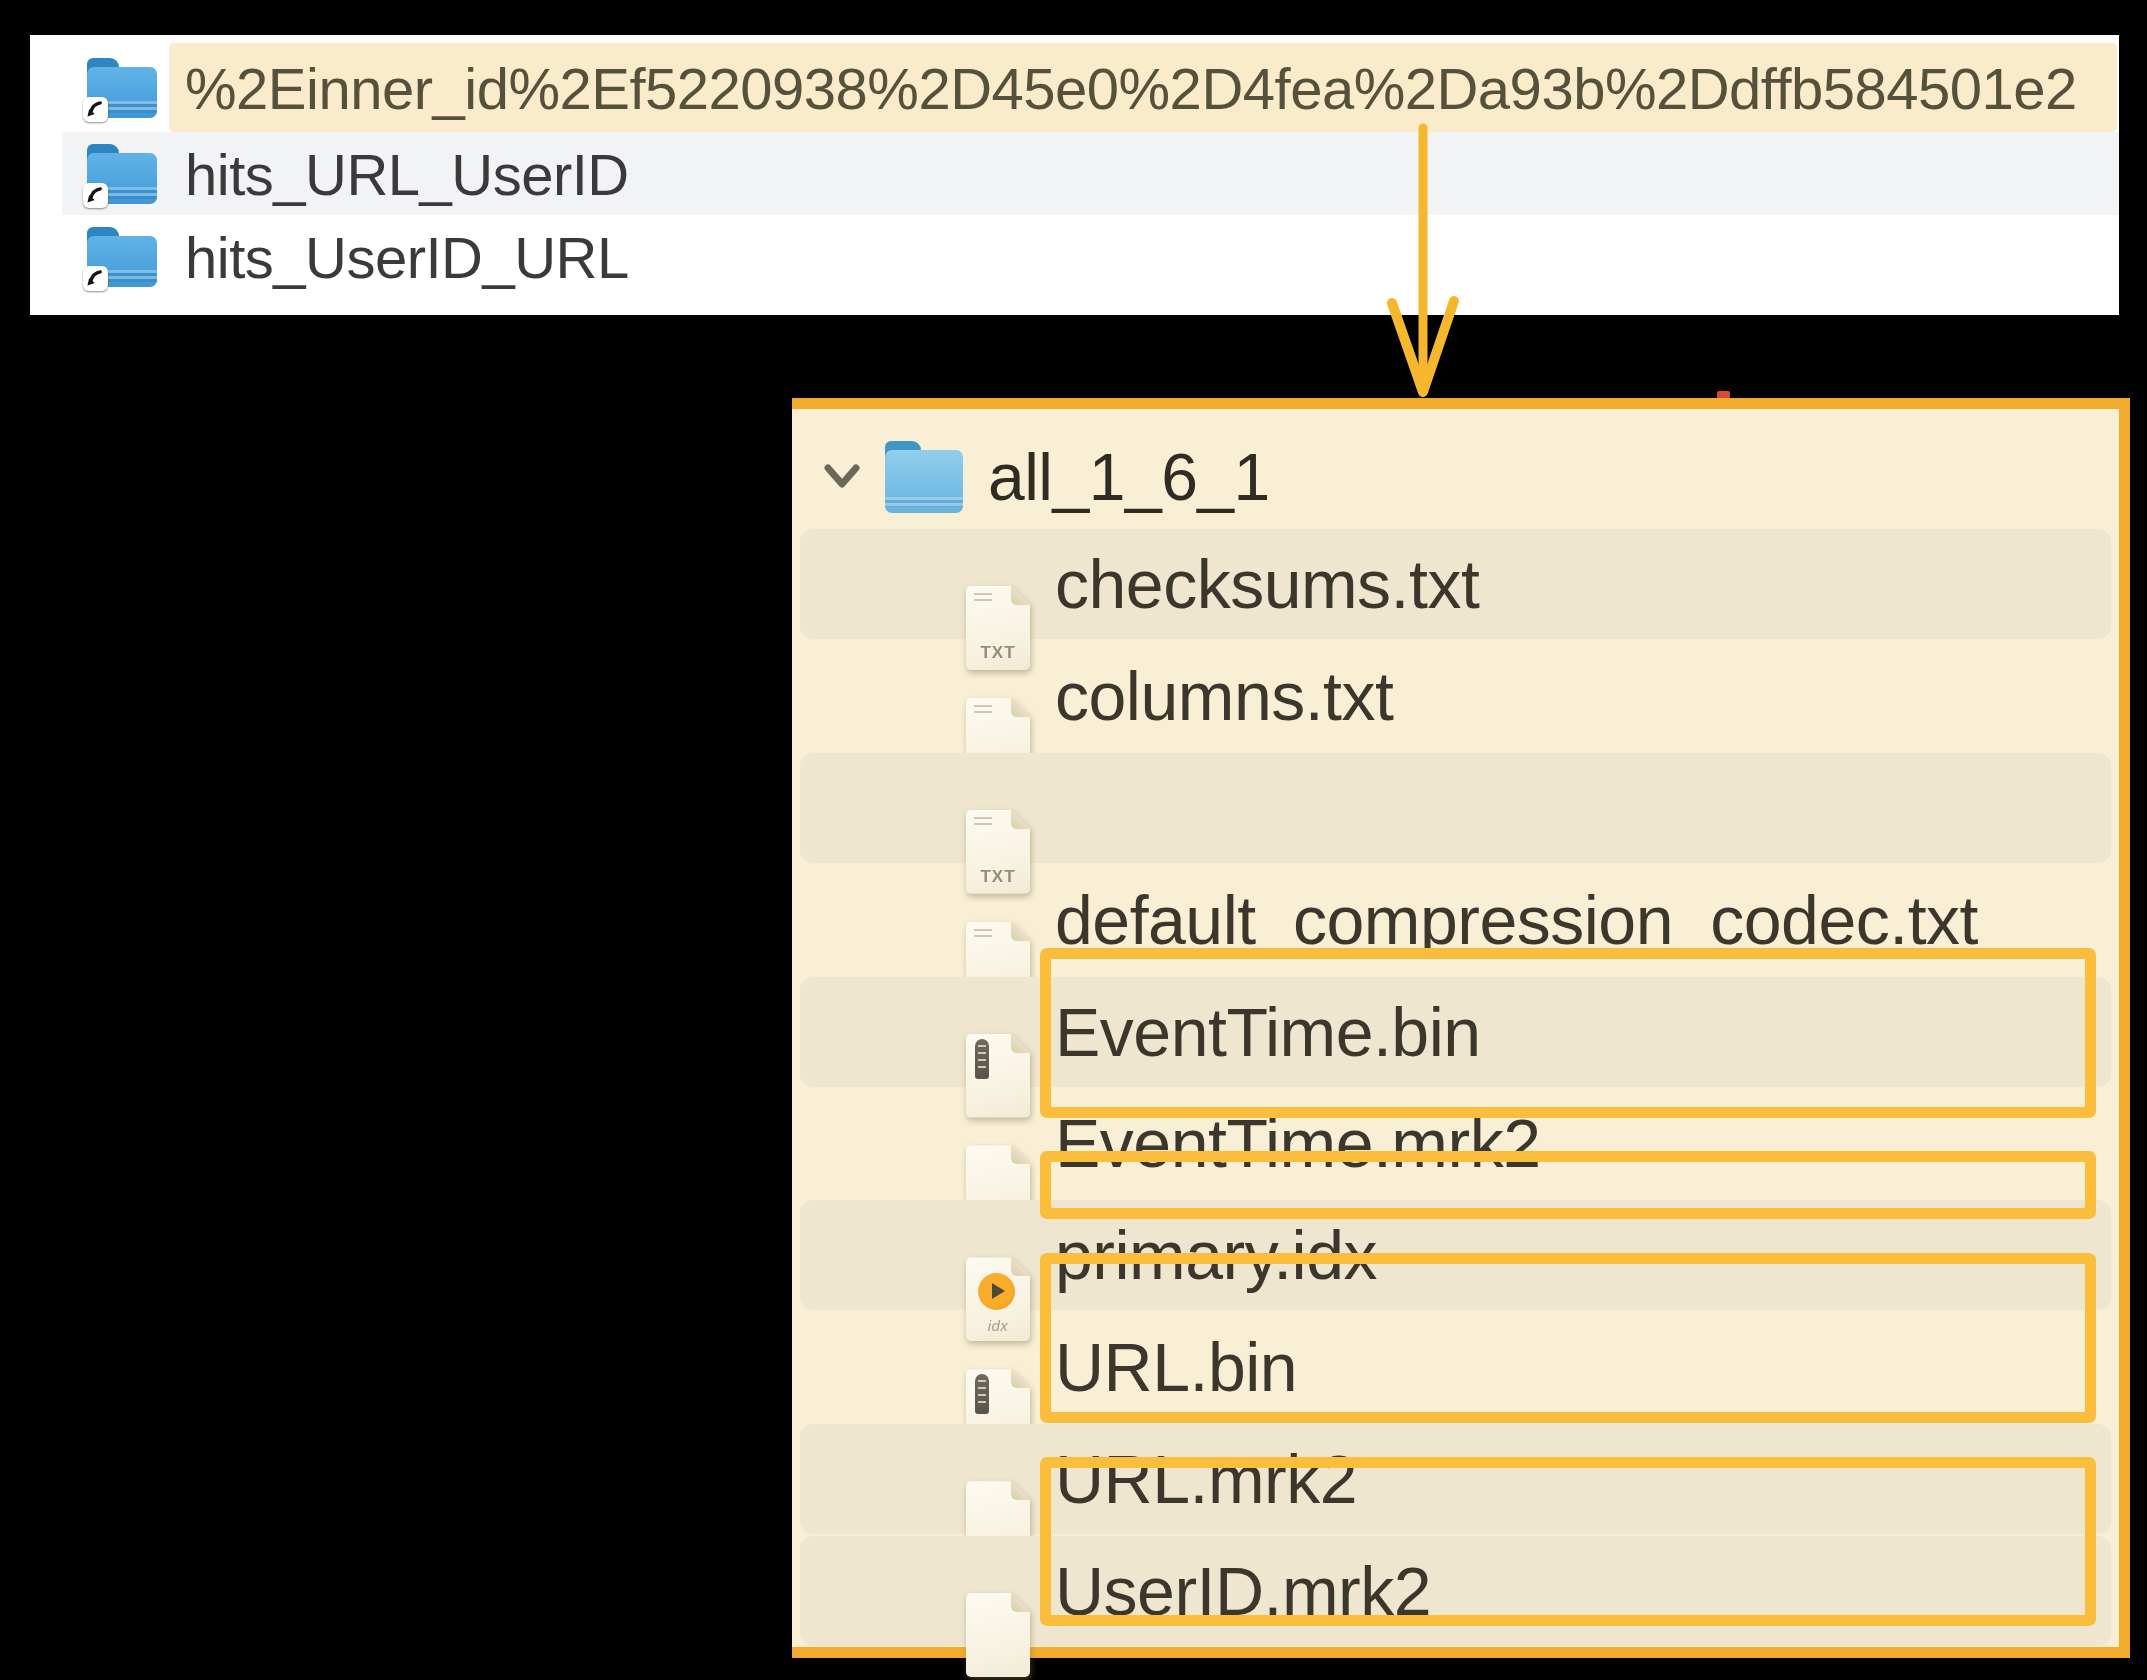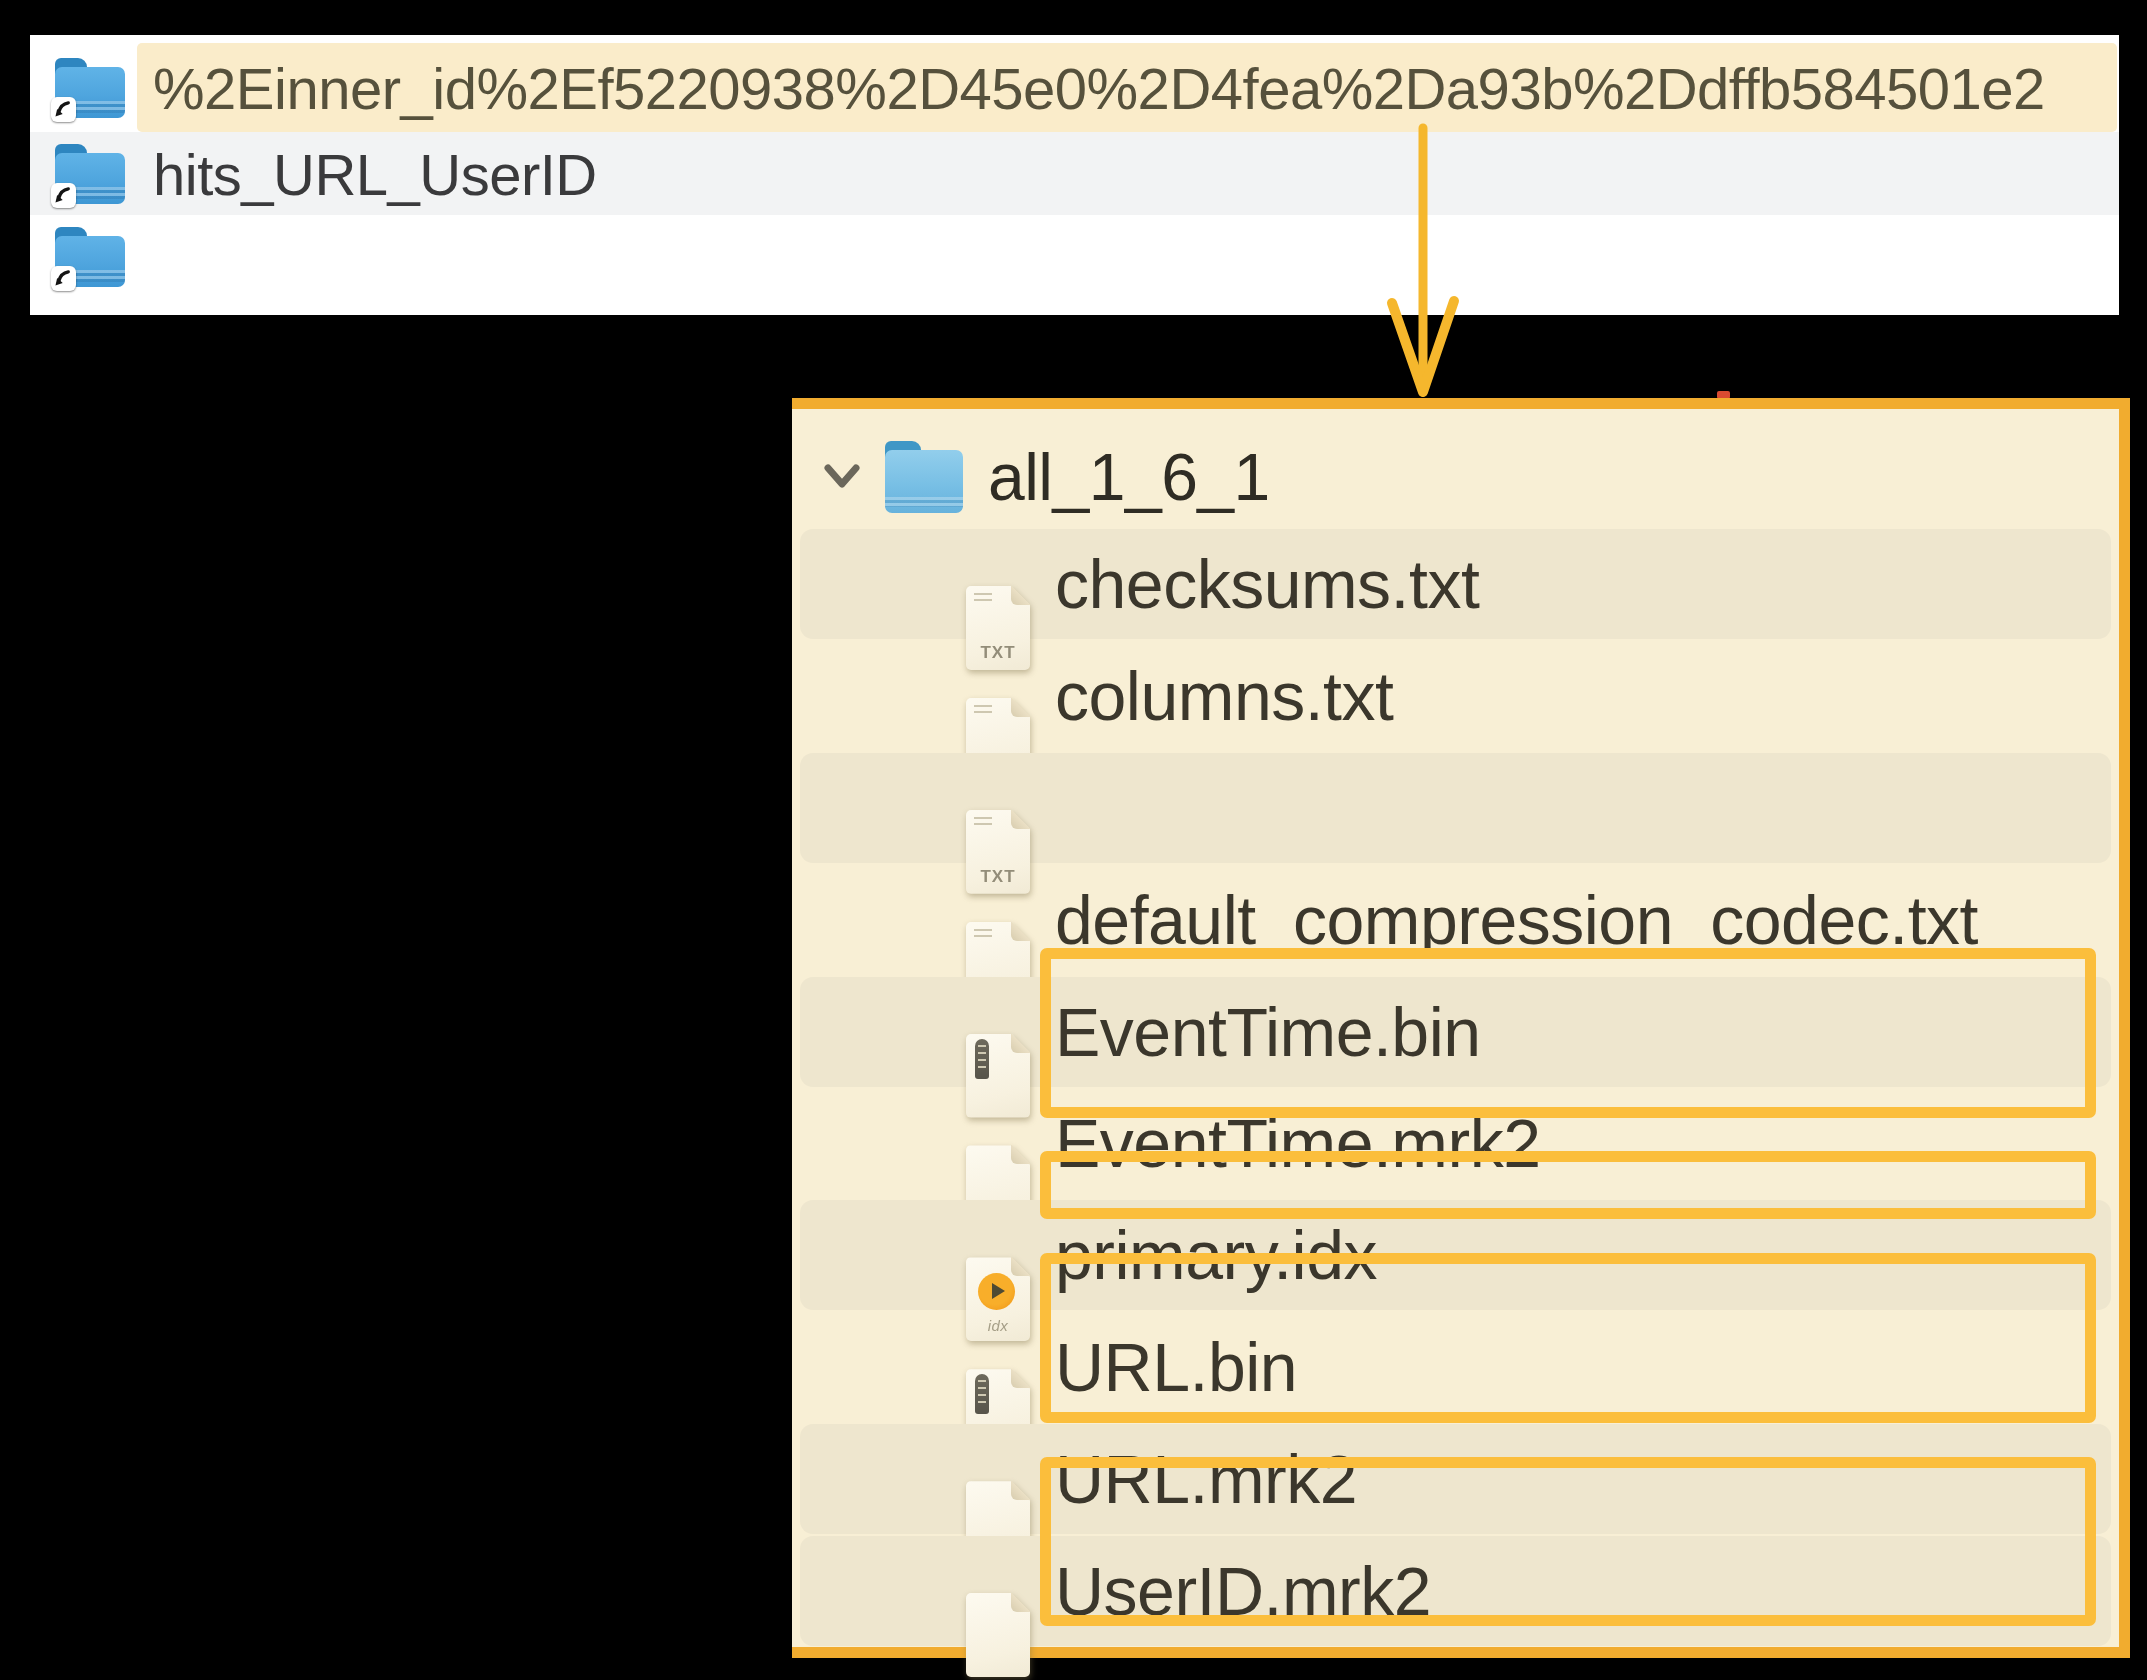--- a/index.html
+++ b/index.html
@@ -7,21 +7,21 @@
     position:relative;width:2147px;height:1680px;background:var(--bg,#000);
     overflow:hidden;font-family:"Liberation Sans", sans-serif;
     -webkit-font-smoothing:antialiased;
   }
 
   
   .finder-panel{
     position:absolute;left:30px;top:35px;width:2089px;height:280px;
     background:var(--finder-bg,#fff);box-sizing:border-box;padding-top:8px;
   }
-  .f-row{position:relative;height:83px;}
+  .f-row{position:relative;height:83px;margin-left:32px;}
   .f-row.first{height:89px;}
   .f-row.alt{background:var(--alt-gray,#F2F3F4);}
   .folder{position:absolute;display:block;}
   .f-row .folder{left:25px;top:50%;transform:translateY(-50%);width:70px;height:60px;}
   .folder .tab{position:absolute;top:0;left:0;width:46%;height:16px;border-radius:6px 9px 0 0;}
   .folder .fbody{position:absolute;left:0;right:0;top:9px;bottom:0;border-radius:7px;}
   .folder-deep .tab{background:#2E86C0;}
   .folder-deep .fbody{background:linear-gradient(#60B3E7 0%,#4FA5DE 55%,#3E97D4 100%);}
   .folder-deep .fbody::after{content:"";position:absolute;left:0;right:0;bottom:5px;height:12px;
     background:repeating-linear-gradient(180deg,rgba(255,255,255,.30) 0 3px,rgba(20,80,130,.18) 3px 6px);}
@@ -137,20 +137,21 @@
     <span class="folder folder-deep">
       <span class="tab"></span>
           <span class="fbody"></span>
       <span class="badge">
         <svg width="23" height="23" viewBox="0 0 24 24">
           <path d="M17 5 C11 6 8.5 9 7.2 14.5" fill="none" stroke="#141414" stroke-width="3.4" stroke-linecap="round"></path>
           <path d="M3.6 19.2 L5.4 11.6 L11.2 16.6 Z" fill="#141414"></path>
         </svg>
       </span>
     </span>
+  <span class="f-name">hits_UserID_URL</span>
       </div>
     </div>
 
   <svg class="overlay-svg" width="2147" height="1680" viewBox="0 0 2147 1680">
     <line x1="1423" y1="128" x2="1423" y2="384" stroke="#F5B72D" stroke-width="9" stroke-linecap="round"></line>
     <polyline points="1392,303 1423,392 1454,301" fill="none" stroke="#F5B72D" stroke-width="10" stroke-linecap="round" stroke-linejoin="round"></polyline>
   </svg>
   <div class="red-tick t1"></div>
   <div class="red-tick t2"></div>
 

